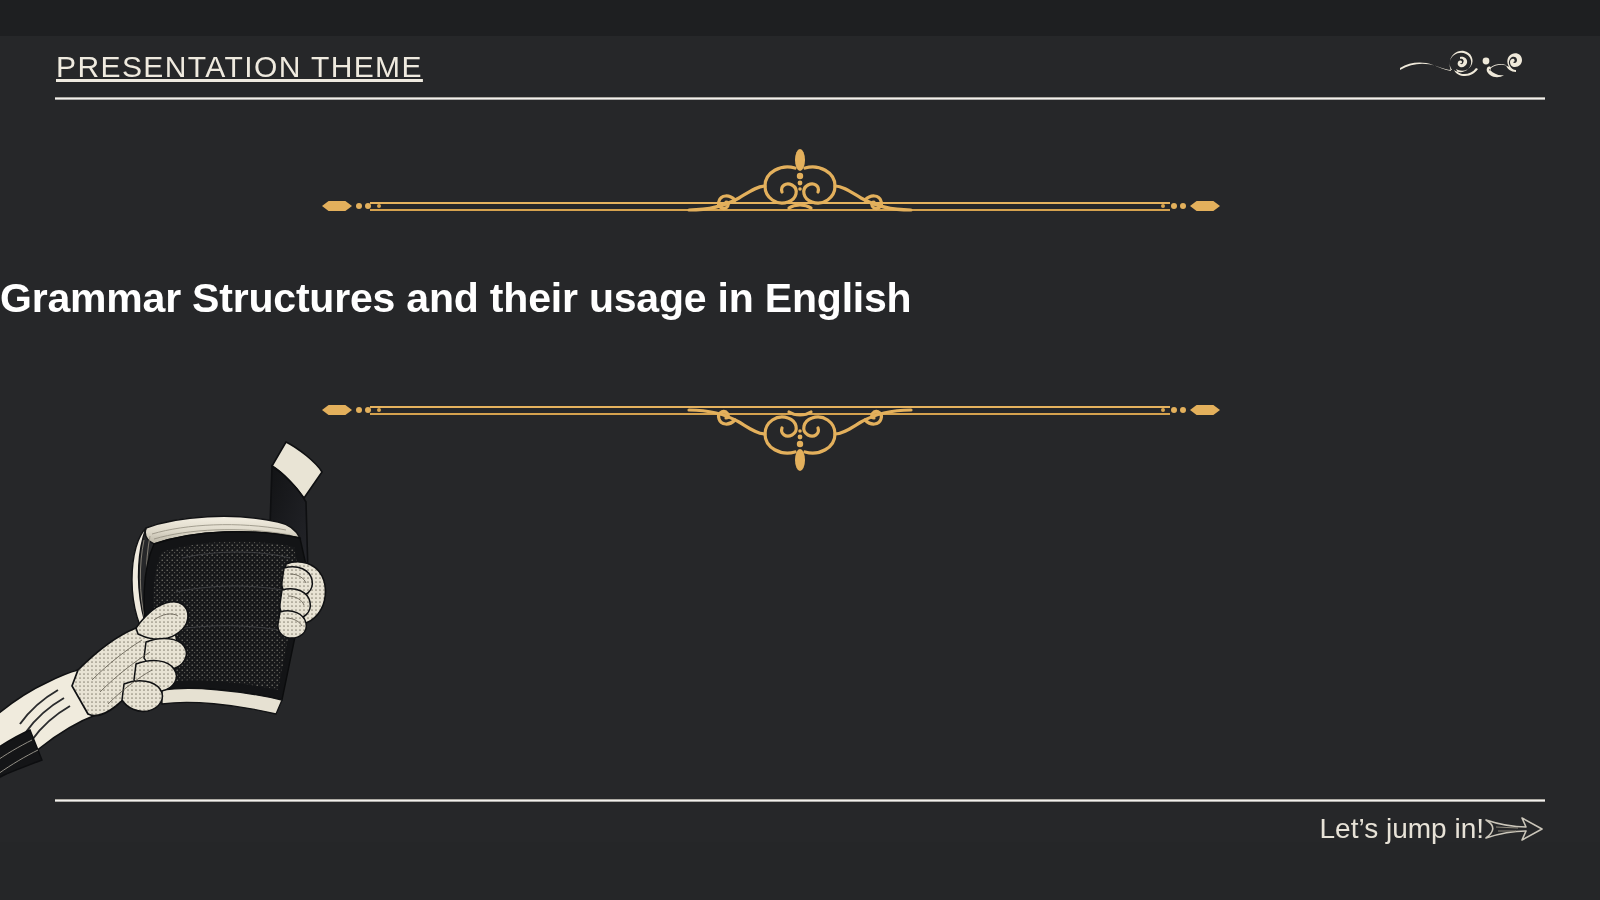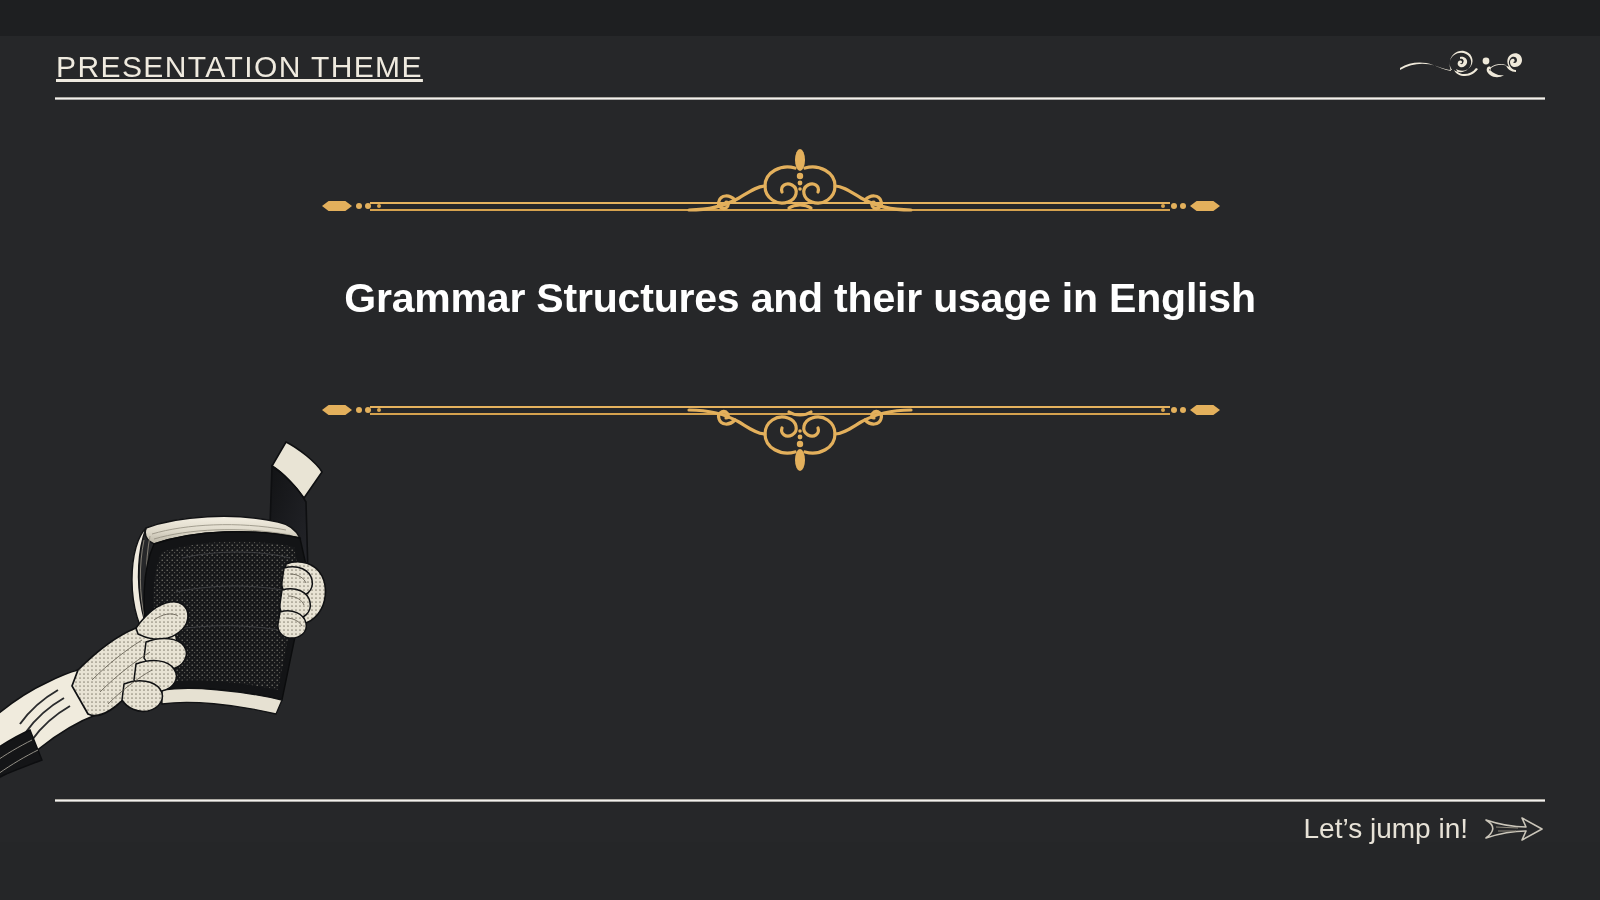--- a/index.html
+++ b/index.html
@@ -116,21 +116,21 @@
   }
   .orn-top .filigree    { top:0px;  height:68px; }
   .orn-bottom .filigree { top:6px;  height:68px; }
   .orn-bottom .filigree svg { transform:scaleY(-1); }
 
   
   .title {
     position:absolute;
     left:0; top:275px;
     width:1600px;
-    text-align:center;
+    text-align:left;
     font-size:41px;
     font-weight:bold;
     color:#ffffff;
     letter-spacing:-0.2px;
   }
 
   
   .illustration {
     position:absolute;
     left:-14px; top:424px;
@@ -142,21 +142,21 @@
     position:absolute;
     left:55px; top:799px;
     width:1490px; height:3px;
     background:linear-gradient(to bottom,#8c8a85 0%,#d8d4cb 40%,#ffffff 55%,#7b7974 100%);
   }
 
   .footer-cta {
     position:absolute;
     right:56px; top:799px;
     height:60px;
-    display:flex; align-items:center; gap:16px;
+    display:flex; align-items:center; 
   }
   .footer-text {
     font-size:28px;
     color:#e7e2d7;
     font-weight:400;
     white-space:nowrap;
   }
   .footer-arrow { width:60px; height:28px; display:block; }
 </style>
 </head>

